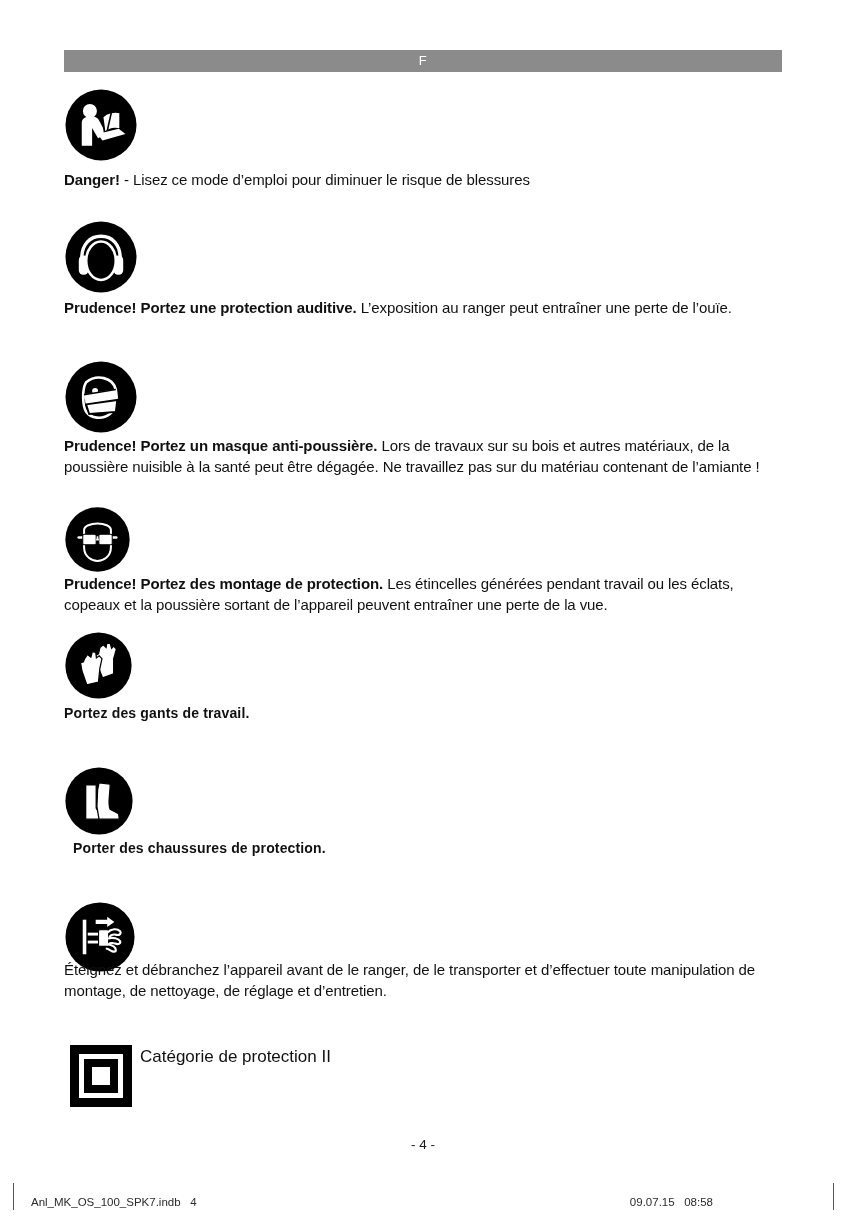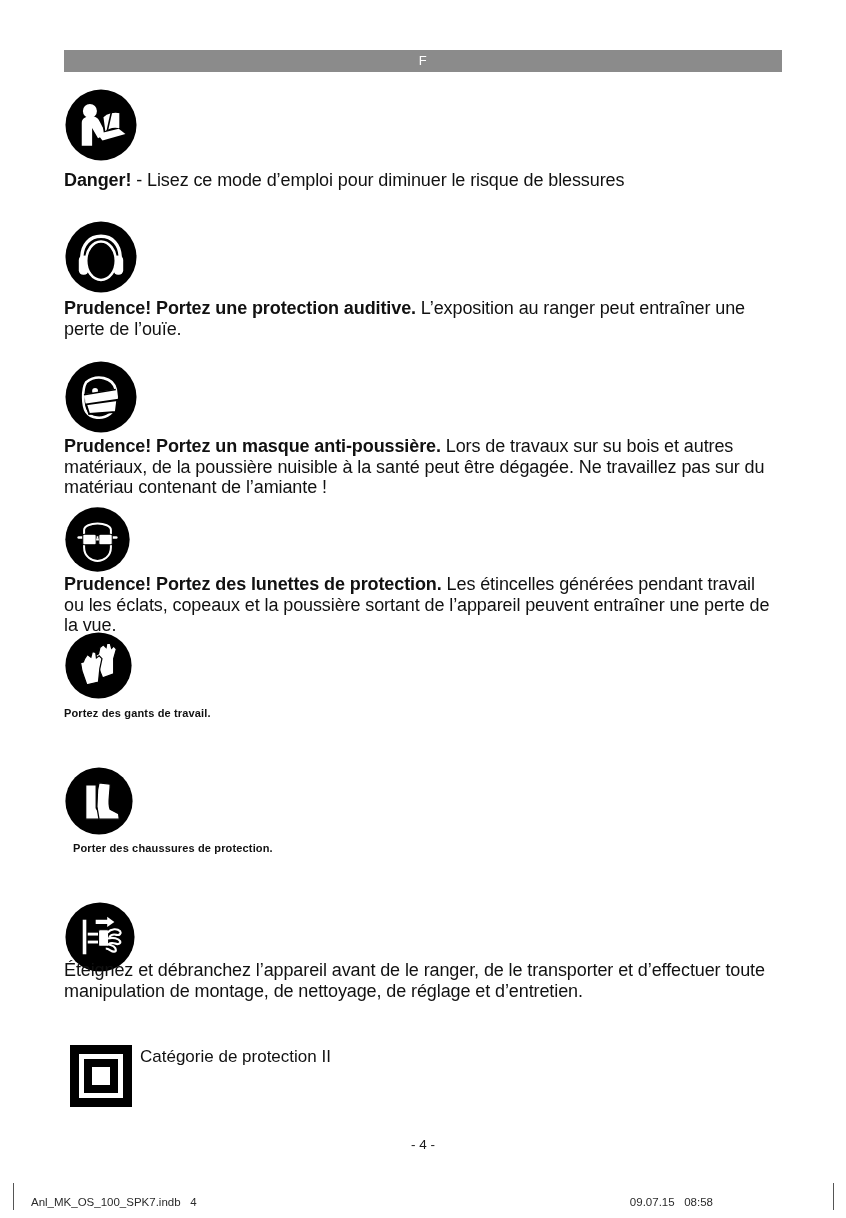--- a/index.html
+++ b/index.html
@@ -44,31 +44,31 @@
     position: absolute;
     left: 0;
   }
   .sym {
     display: block;
   }
   .para {
     position: absolute;
     left: 0;
     width: 714px;
-    font-size: 18px;
+    font-size: 15px;
     line-height: 20.5px;
     color: #111111;
     text-align: left;
     letter-spacing: -0.1px;
   }
   .para b {
     font-weight: bold;
   }
   .para.wide {
-    font-size: 11px;
+    font-size: 14px;
     letter-spacing: 0.15px;
   }
 
   
   .classII {
     position: absolute;
     width: 62px;
     height: 62px;
     background: #000000;
     box-sizing: border-box;
@@ -202,21 +202,21 @@
       <svg class="sym" width="67" height="67" viewBox="0 0 100 100" aria-hidden="true">
         <circle cx="50" cy="50" r="48" fill="#000"></circle>
         <path d="M30 36 C30 23 70 23 70 36 L70 62 C70 76 58 82 50 82 C42 82 30 76 30 62 Z" fill="#000" stroke="#fff" stroke-width="3"></path>
         <rect x="20" y="45" width="60" height="4" rx="2" fill="#fff"></rect>
         <rect x="28" y="42" width="20" height="16" rx="2.5" fill="#fff" stroke="#000" stroke-width="1.5"></rect>
         <rect x="52" y="42" width="20" height="16" rx="2.5" fill="#fff" stroke="#000" stroke-width="1.5"></rect>
         <path d="M48 50 L52 50" stroke="#fff" stroke-width="3"></path>
       </svg>
     </div>
     <div class="para" style="top:68px;">
-      <b>Prudence! Portez des lunettes de protection.</b><span> Les étincelles générées pendant travail ou les éclats, copeaux et la poussière sortant de l’appareil peuvent entraîner une perte de la vue.</span>
+      <b>Prudence! Portez des montage de protection.</b><span> Les étincelles générées pendant travail ou les éclats, copeaux et la poussière sortant de l’appareil peuvent entraîner une perte de la vue.</span>
     </div>
   </div>
 
   <div class="block" style="top:631px;">
     <div class="icon-wrap" style="top:0px;">
       <svg class="sym" width="69" height="69" viewBox="0 0 100 100" aria-hidden="true">
         <circle cx="50" cy="50" r="48" fill="#000"></circle>
         <path d="M52 24 L57 20 L61 24 L62 18 L67 18 L69 25 L72 22 L76 26 L72 40 L72 62 L56 68 L48 48 L45 36 L50 33 Z" fill="#fff" stroke="#000" stroke-width="1.8"></path>
         <path d="M30 40 L34 34 L39 38 L41 30 L46 31 L47 39 L51 36 L55 40 L52 54 L50 74 L33 78 L26 58 L24 46 L28 45 Z" fill="#fff" stroke="#000" stroke-width="1.8"></path>
       </svg>

